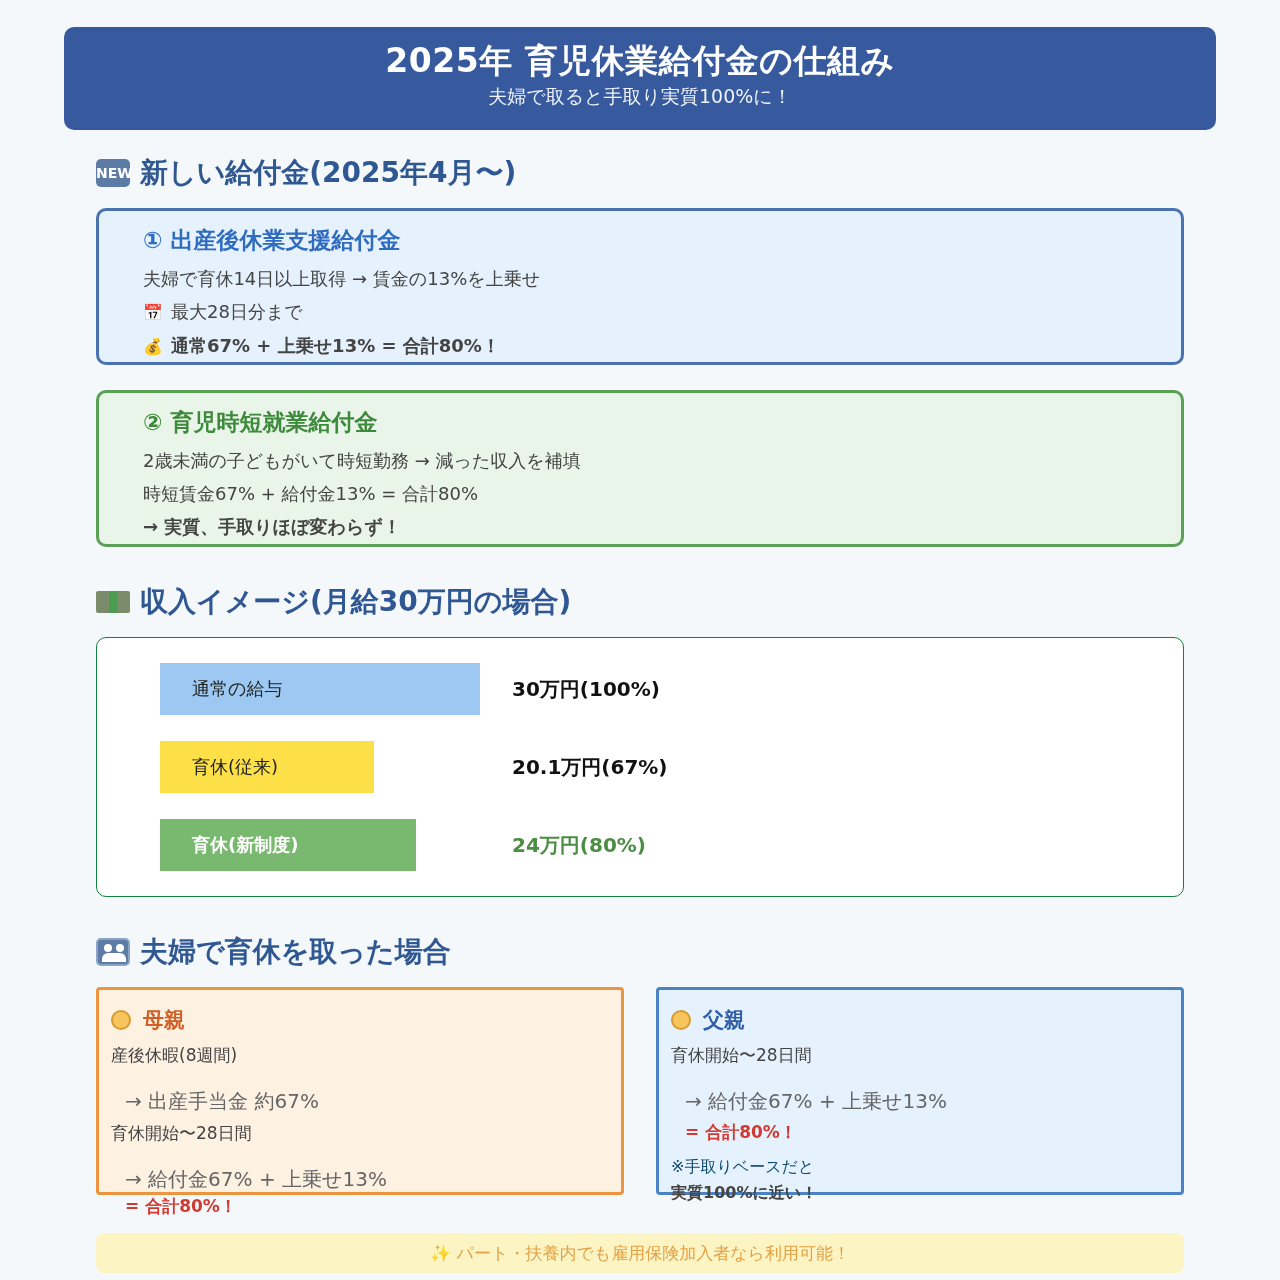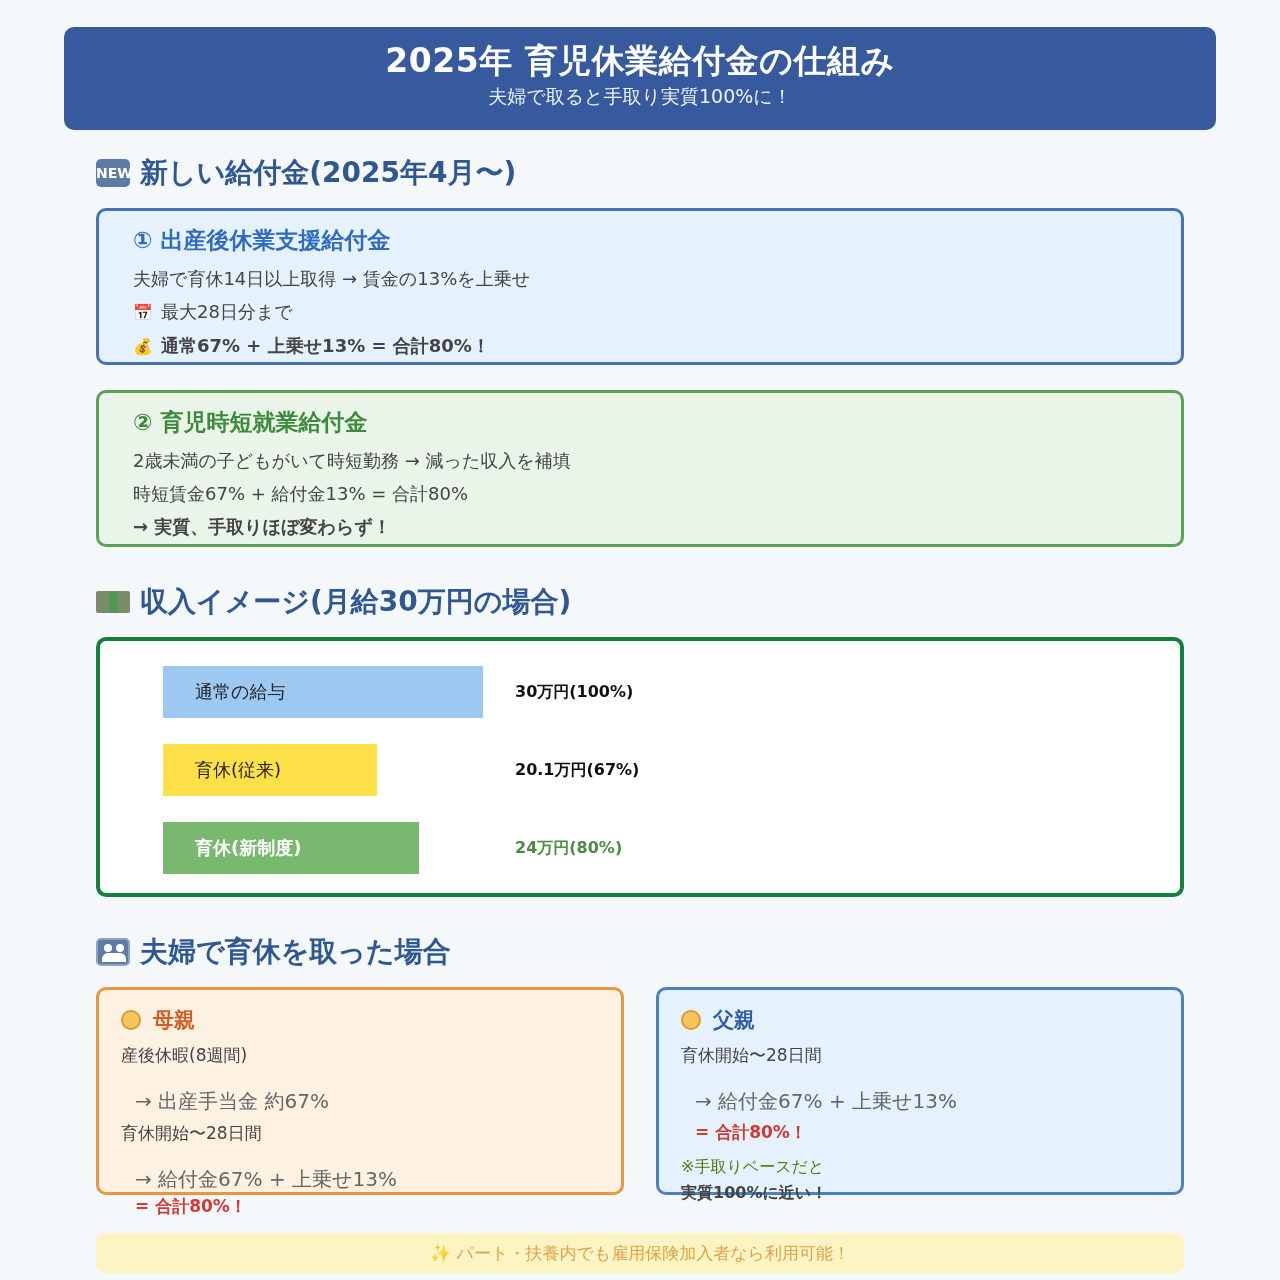--- a/index.html
+++ b/index.html
@@ -29,45 +29,45 @@
     .icon-new { background: #5d7ca5; color: #fff; font-size: 14px; font-weight: bold; text-align: center; line-height: 28px; }
     .icon-money { background: #7b8c6a; width: 34px; height: 22px; border-radius: 2px; }
     .icon-money::after { content: ""; position: absolute; left: 13px; top: 0; width: 8px; height: 22px; background: #4b9b50; }
     .icon-family { background: #5d7ca5; border: 2px solid #8aa4c7; }
     .icon-family::before { content: ""; position: absolute; left: 6px; top: 4px; width: 8px; height: 8px; border-radius: 50%; background: #fff; box-shadow: 12px 0 0 #fff; }
     .icon-family::after { content: ""; position: absolute; left: 4px; top: 13px; width: 24px; height: 9px; border-radius: 6px 6px 0 0; background: #fff; }
 
     .card {
       position: absolute; left: 96px; width: 1088px;
       border-radius: 10px; border: 3px solid;
-      padding: 14px 34px;
+      padding: 14px 44px;
     }
     .card-blue { background: #e5f1fc; border-color: #4a72b0; }
     .card-green { background: #e9f5e8; border-color: #5aa156; }
     .card h3 { font-size: 23px; font-weight: bold; margin-bottom: 6px; }
     .card-blue h3 { color: #2f6bbf; }
     .card-green h3 { color: #3e8a3c; }
     .card .line { font-size: 18px; line-height: 33px; color: #444; }
     .red { color: #d03a32; font-weight: bold; }
     .emoji { display: inline-block; width: 20px; text-align: center; margin-right: 8px; font-size: 16px; }
 
     .chart-card {
       position: absolute; left: 96px; top: 637px; width: 1088px; height: 260px;
-      background: #fff; border: 4px solid #15803d; border-radius: 10px;
+      background: #fff; border: 1px solid #15803d; border-radius: 10px;
     }
     .bar-row { position: absolute; left: 63px; height: 52px; display: flex; align-items: center; }
     .bar {
       height: 52px; display: flex; align-items: center;
       padding-left: 32px; font-size: 18px;
     }
-    .bar-value { position: absolute; left: 352px; font-size: 16px; font-weight: bold; color: #111; white-space: nowrap; }
+    .bar-value { position: absolute; left: 352px; font-size: 20px; font-weight: bold; color: #111; white-space: nowrap; }
 
     .parent-card {
       position: absolute; top: 987px; height: 208px;
-      border-radius: 10px; border: 3px solid; padding: 16px 22px;
+      border-radius: 4px; border: 3px solid; padding: 16px 12px;
     }
     .mother { left: 96px; width: 528px; background: #fdf1e2; border-color: #ec953e; }
     .father { left: 656px; width: 528px; background: #e5f1fc; border-color: #4a82c3; }
     .parent-card h4 { font-size: 21px; font-weight: bold; margin-bottom: 8px; display: flex; align-items: center; }
     .mother h4 { color: #d35e25; }
     .father h4 { color: #2f5ea8; }
     .face { display: inline-block; width: 20px; height: 20px; border-radius: 50%; background: #f6c55b; margin-right: 12px; border: 2px solid #d99a33; }
     .p-line { font-size: 17px; color: #444; line-height: 26px; }
     .p-sub { font-size: 20px; color: #666; padding-left: 14px; line-height: 26px; margin-top: 20px; }
     .p-red { font-size: 17px; color: #d03a32; font-weight: bold; padding-left: 14px; line-height: 28px; }
@@ -147,17 +147,17 @@
 </div>
 
 <div class="parent-card father">
   <h4>
     <span class="face"></span>
     <span>父親</span>
   </h4>
   <div class="p-line">育休開始〜28日間</div>
   <div class="p-sub">→ 給付金67% + 上乗せ13%</div>
   <div class="p-red" style="margin-top:4px;">= 合計80%！</div>
-  <div class="p-line" style="font-size:16px; margin-top:8px; color:#4d7c0f;">※手取りベースだと</div>
+  <div class="p-line" style="font-size:16px; margin-top:8px; color:#0c4a6e;">※手取りベースだと</div>
   <div class="p-line red" style="font-size:16px;">実質100%に近い！</div>
 </div>
 
 <div class="footer">✨ パート・扶養内でも雇用保険加入者なら利用可能！</div>
 
 </body></html>

